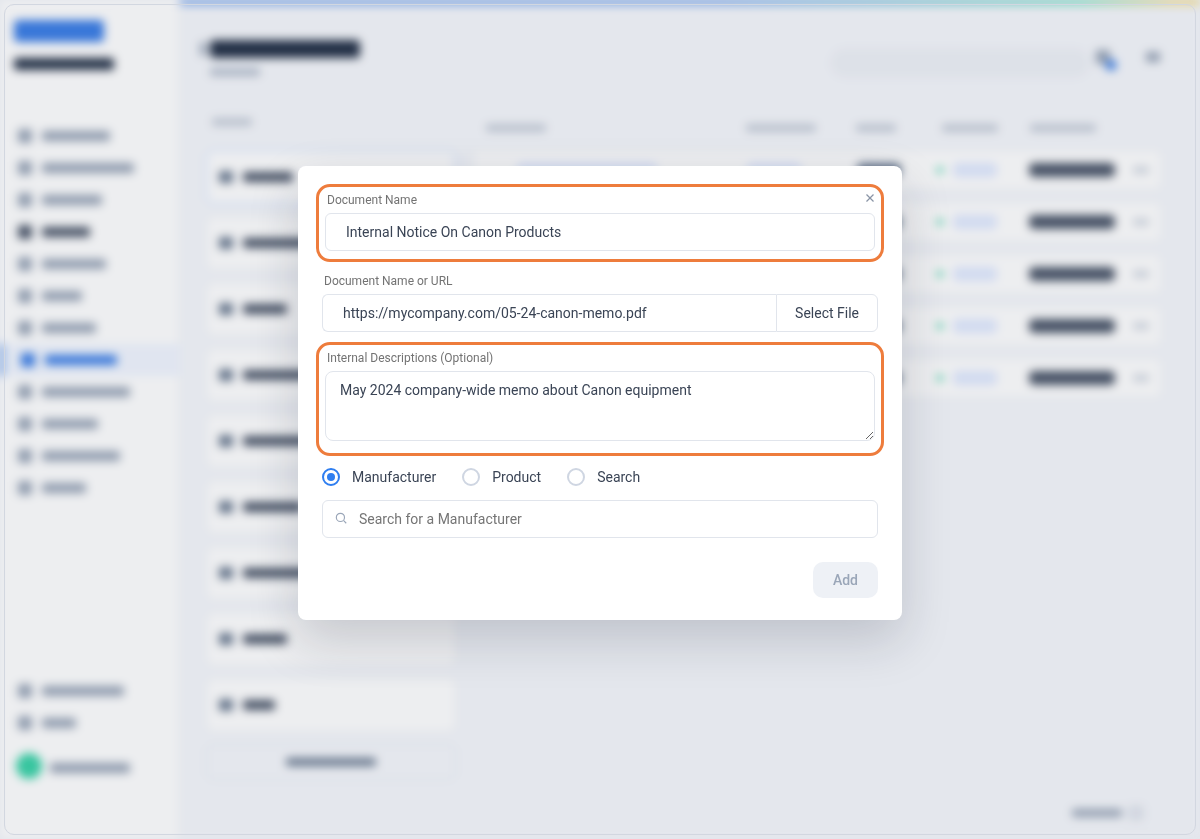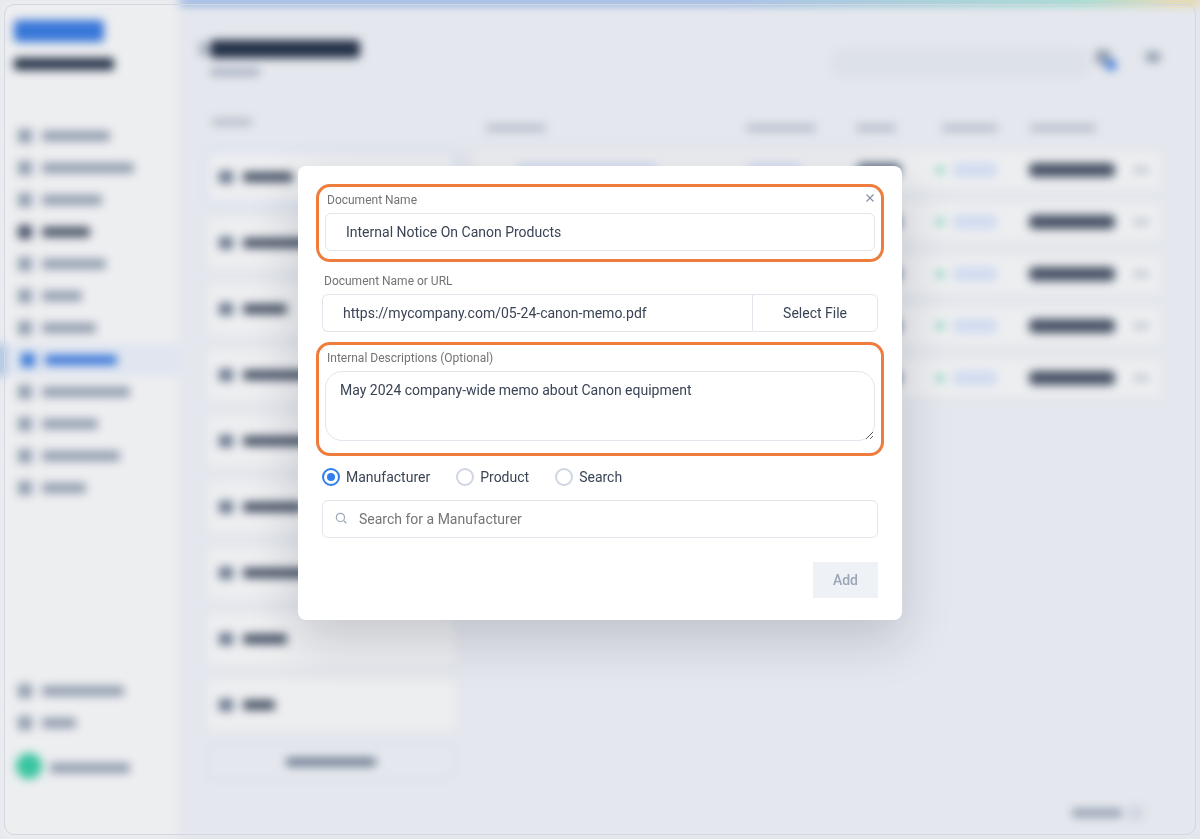--- a/index.html
+++ b/index.html
@@ -64,43 +64,43 @@
   .modal-backdrop { position: absolute; inset: 0; background: rgba(30,40,60,0.08); display: flex; align-items: flex-start; justify-content: center; padding-top: 166px; }
   .modal { width: 604px; background: #fff; border-radius: 8px; box-shadow: 0 20px 50px rgba(20,30,50,0.18); padding: 24px 24px 22px; position: relative; animation: none; }
   .modal-title { font-size: 18px; font-weight: 700; color: #1d2433; margin-bottom: 20px; }
   .modal-close { position: absolute; top: 22px; right: 22px; width: 20px; height: 20px; cursor: pointer; color: #8a94a6; display:flex; align-items:center; justify-content:center; }
   .modal-close svg { width: 14px; height: 14px; }
 
   .field-wrap { margin-bottom: 16px; }
   .highlight { border: 3px solid #ee7c3c; border-radius: 14px; padding: 6px 6px 8px; margin: -6px -6px 12px; }
   .field-label { font-size: 12px; color: #737373; margin-bottom: 6px; display: block; padding-left: 2px; }
   .field-input { width: 100%; height: 38px; border: 1px solid #e1e5ec; border-radius: 6px; padding: 0 20px; font-size: 14px; color: #3a4455; outline: none; }
-  .field-textarea { width: 100%; height: 70px; border: 1px solid #e1e5ec; border-radius: 17px; padding: 10px 14px; font-size: 14px; color: #3a4455; resize: both; outline: none; font-family: inherit; }
+  .field-textarea { width: 100%; height: 70px; border: 1px solid #e1e5ec; border-radius: 8px; padding: 10px 14px; font-size: 14px; color: #3a4455; resize: both; outline: none; font-family: inherit; }
   
   .file-row { display: flex; gap: 0; }
   .file-row .field-input { border-radius: 6px 0 0 6px; border-right: none; flex:1; }
-  .file-btn { height: 38px; padding: 0 30px; border: 1px solid #e1e5ec; border-radius: 0 6px 6px 0; background: #fff; font-size: 14px; color: #3a4455; cursor: pointer; }
+  .file-btn { height: 38px; padding: 0 18px; border: 1px solid #e1e5ec; border-radius: 0 6px 6px 0; background: #fff; font-size: 14px; color: #3a4455; cursor: pointer; }
 
   .assoc-label { font-size: 14px; font-weight: 600; color: #1d2433; margin-bottom: 10px; }
   .radio-row { display: flex; gap: 26px; margin-bottom: 14px; }
-  .radio-item { display: flex; align-items: center; gap: 6px; cursor: pointer; }
+  .radio-item { display: flex; align-items: center; gap: 12px; cursor: pointer; }
   .radio-circle { width: 18px; height: 18px; border: 2px solid #cfd6e2; border-radius: 50%; position: relative; }
   .radio-item.selected .radio-circle { border-color: #2f7ef0; }
   .radio-item.selected .radio-circle::after { content:''; position:absolute; inset:3px; background:#2f7ef0; border-radius:50%; }
   .radio-text { font-size: 14px; color: #3a4455; }
 
   .search-assoc { position: relative; }
   .search-assoc input { width: 100%; height: 38px; border: 1px solid #e1e5ec; border-radius: 6px; padding: 0 14px 0 36px; font-size: 14px; color: #3a4455; outline: none; }
   .search-assoc .sicn { position: absolute; left: 12px; top: 11px; width: 14px; height: 14px; color: #9aa6b8; }
 
   .no-selected { display: flex; align-items: center; justify-content: flex-end; gap: 6px; color: #2f7ef0; font-size: 14px; font-weight: 500; margin-top: 12px; cursor: pointer; }
   .no-selected svg { width: 14px; height: 14px; }
 
   .modal-footer { display: flex; justify-content: flex-end; margin-top: 24px; }
-  .add-btn { height: 36px; padding: 0 20px; background: #eef1f6; color: #9aa6b8; border: none; border-radius: 0; font-size: 14px; font-weight: 500; cursor: not-allowed; }
+  .add-btn { height: 36px; padding: 0 20px; background: #eef1f6; color: #9aa6b8; border: none; border-radius: 10px; font-size: 14px; font-weight: 500; cursor: not-allowed; }
 
   
   .outer-frame { position:absolute; inset:4px; border:1px solid #e2e6ee; border-radius:10px; pointer-events:none; }
 </style>
 </head>
 <body>
 
 <div class="bg-layer">
   <div class="topbar-accent"></div>
   <div class="bg-sidebar">

